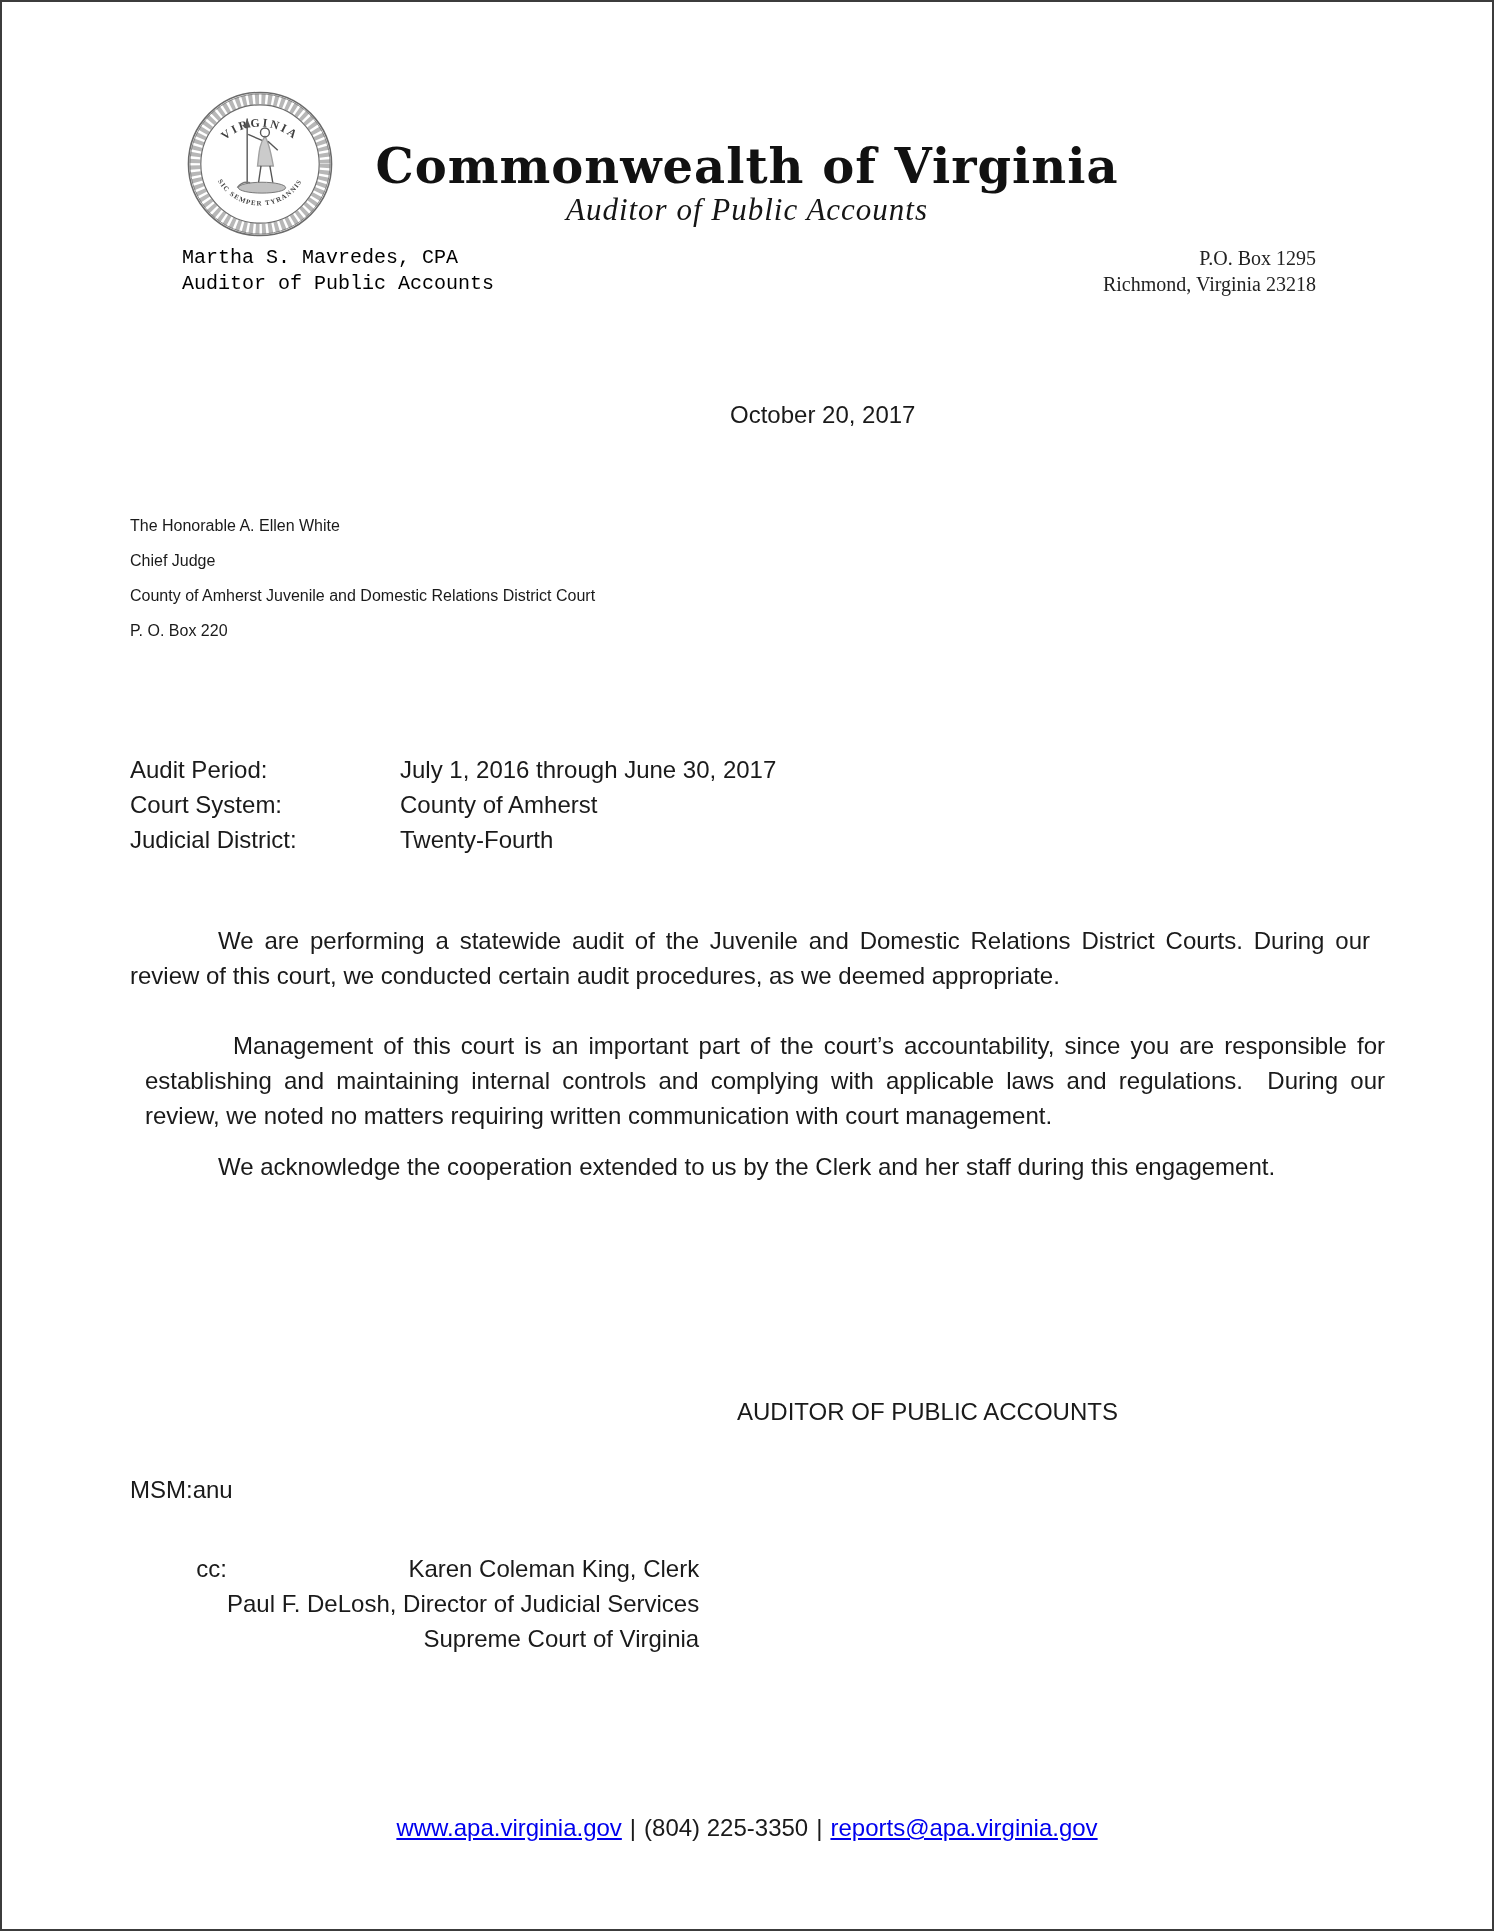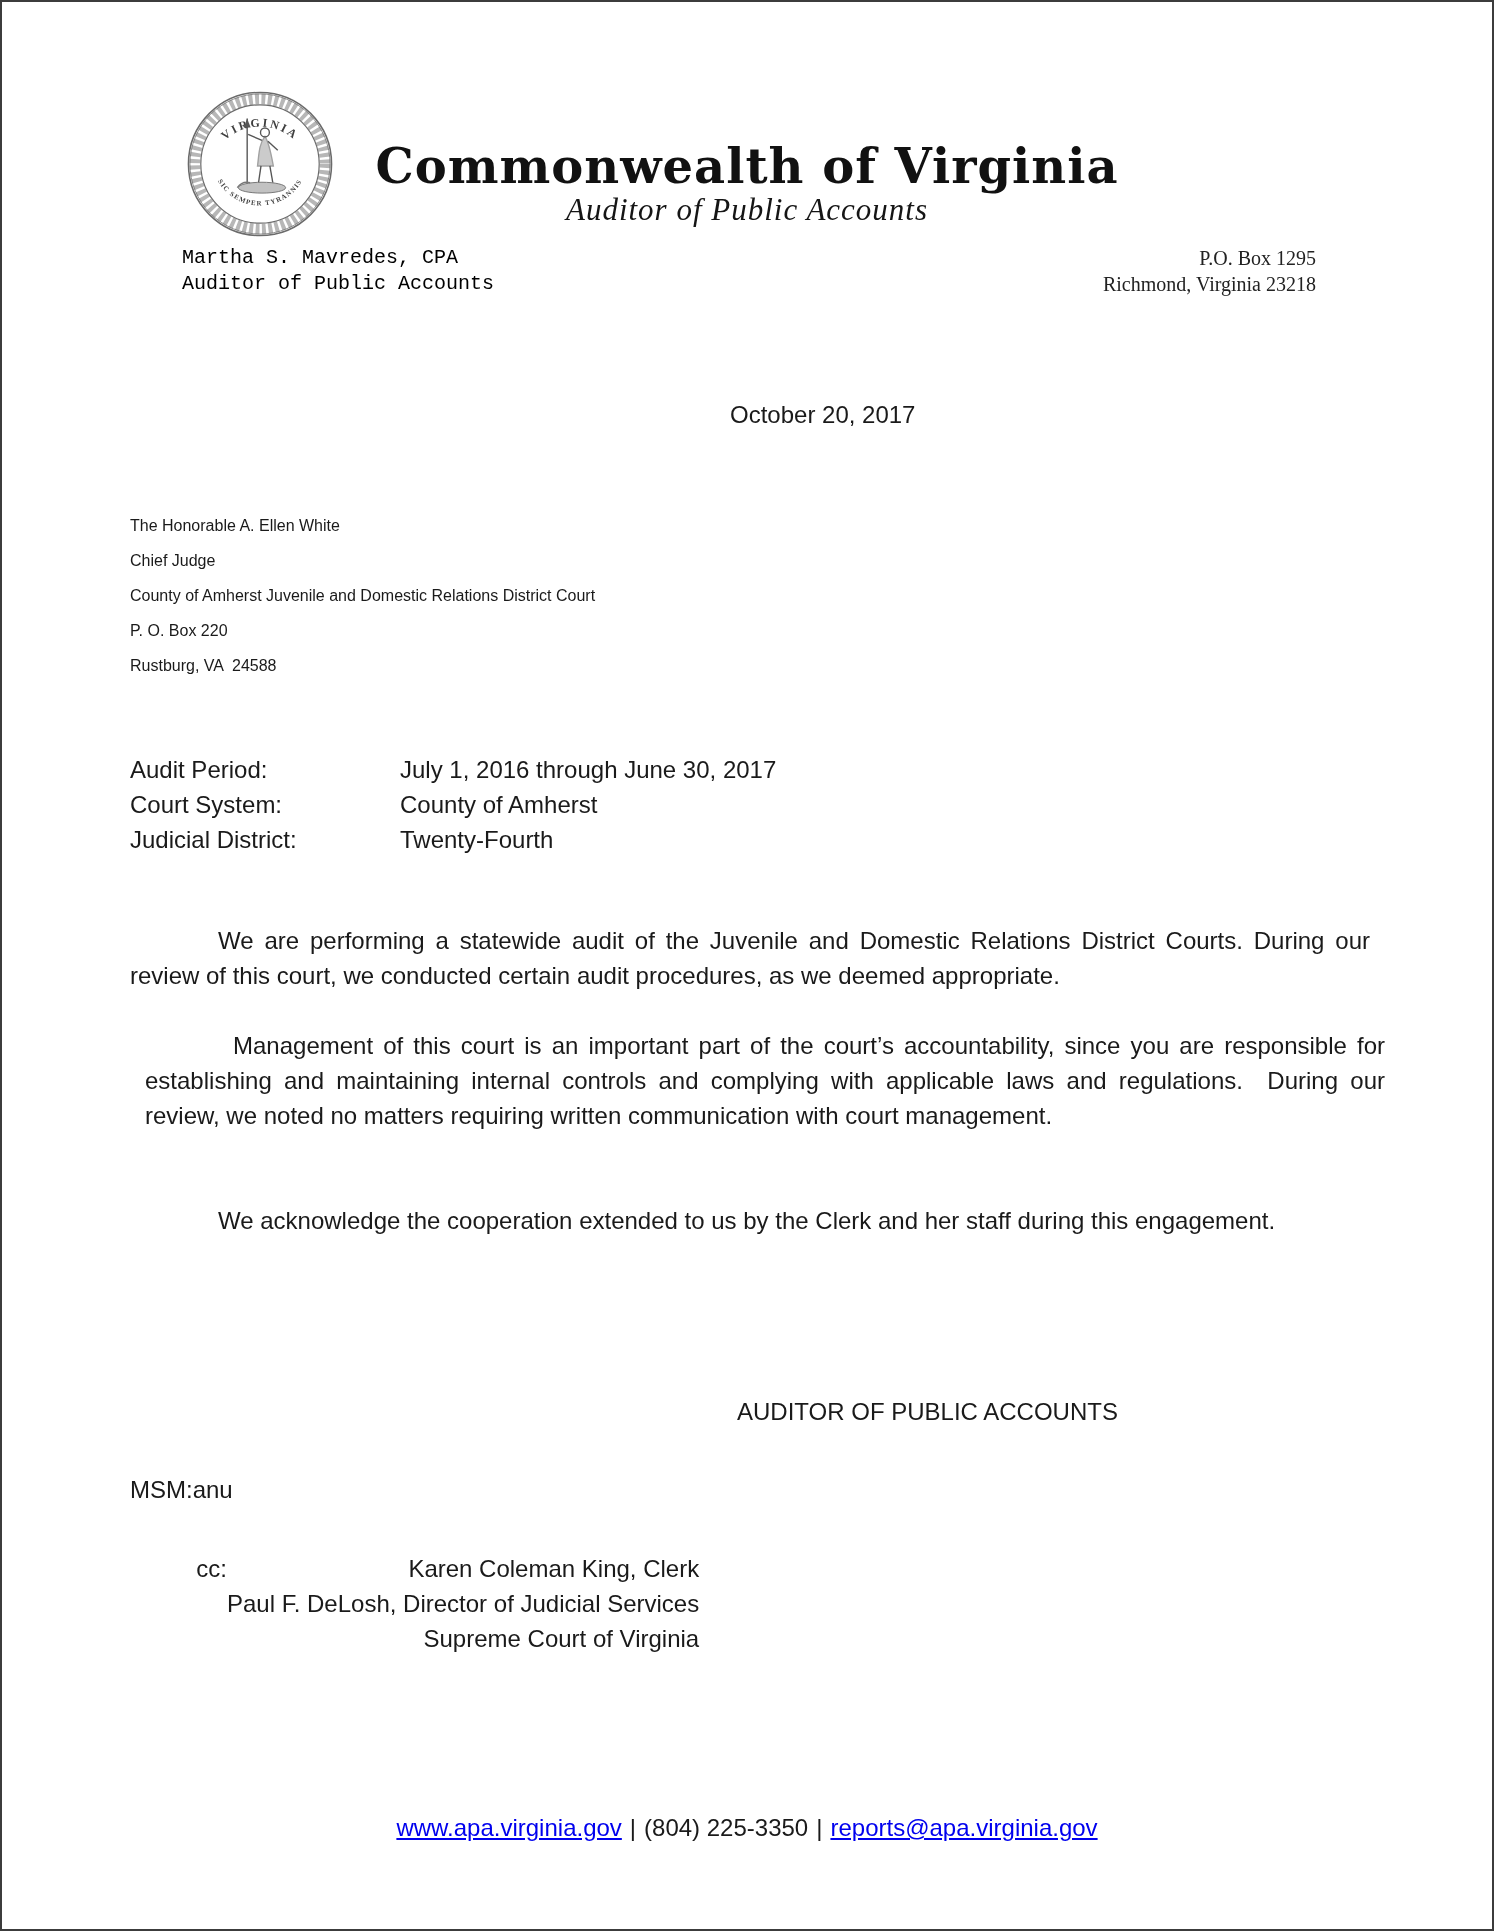--- a/index.html
+++ b/index.html
@@ -94,21 +94,21 @@
     left: 128px;
     width: 1240px;
     font-size: 24px;
     line-height: 35px;
     text-align: justify;
     text-indent: 88px;
     white-space: pre-wrap;
   }
   .p1 { top: 921px; }
   .p2 { top: 1026px; margin-left: 15px; }
-  .p3 { top: 1201px; }
+  .p3 { top: 1147px; }
   .signature-line {
     position: absolute;
     left: 735px;
     top: 1396px;
     font-size: 24px;
   }
   .initials-line {
     position: absolute;
     left: 128px;
     top: 1474px;
@@ -187,21 +187,20 @@
     <div>Richmond, Virginia 23218</div>
   </div>
 
   <div class="date-line">October 20, 2017</div>
 
   <div class="recipient-block">
     <div>The Honorable A. Ellen White</div>
     <div>Chief Judge</div>
     <div>County of Amherst Juvenile and Domestic Relations District Court</div>
     <div>P. O. Box 220</div>
-    <div>Rustburg, VA  24588</div>
   </div>
 
   <div class="details-block">
     <div class="details-row">
       <div class="details-label">Audit Period:</div>
       <div>July 1, 2016 through June 30, 2017</div>
     </div>
     <div class="details-row">
       <div class="details-label">Court System:</div>
       <div>County of Amherst</div>

